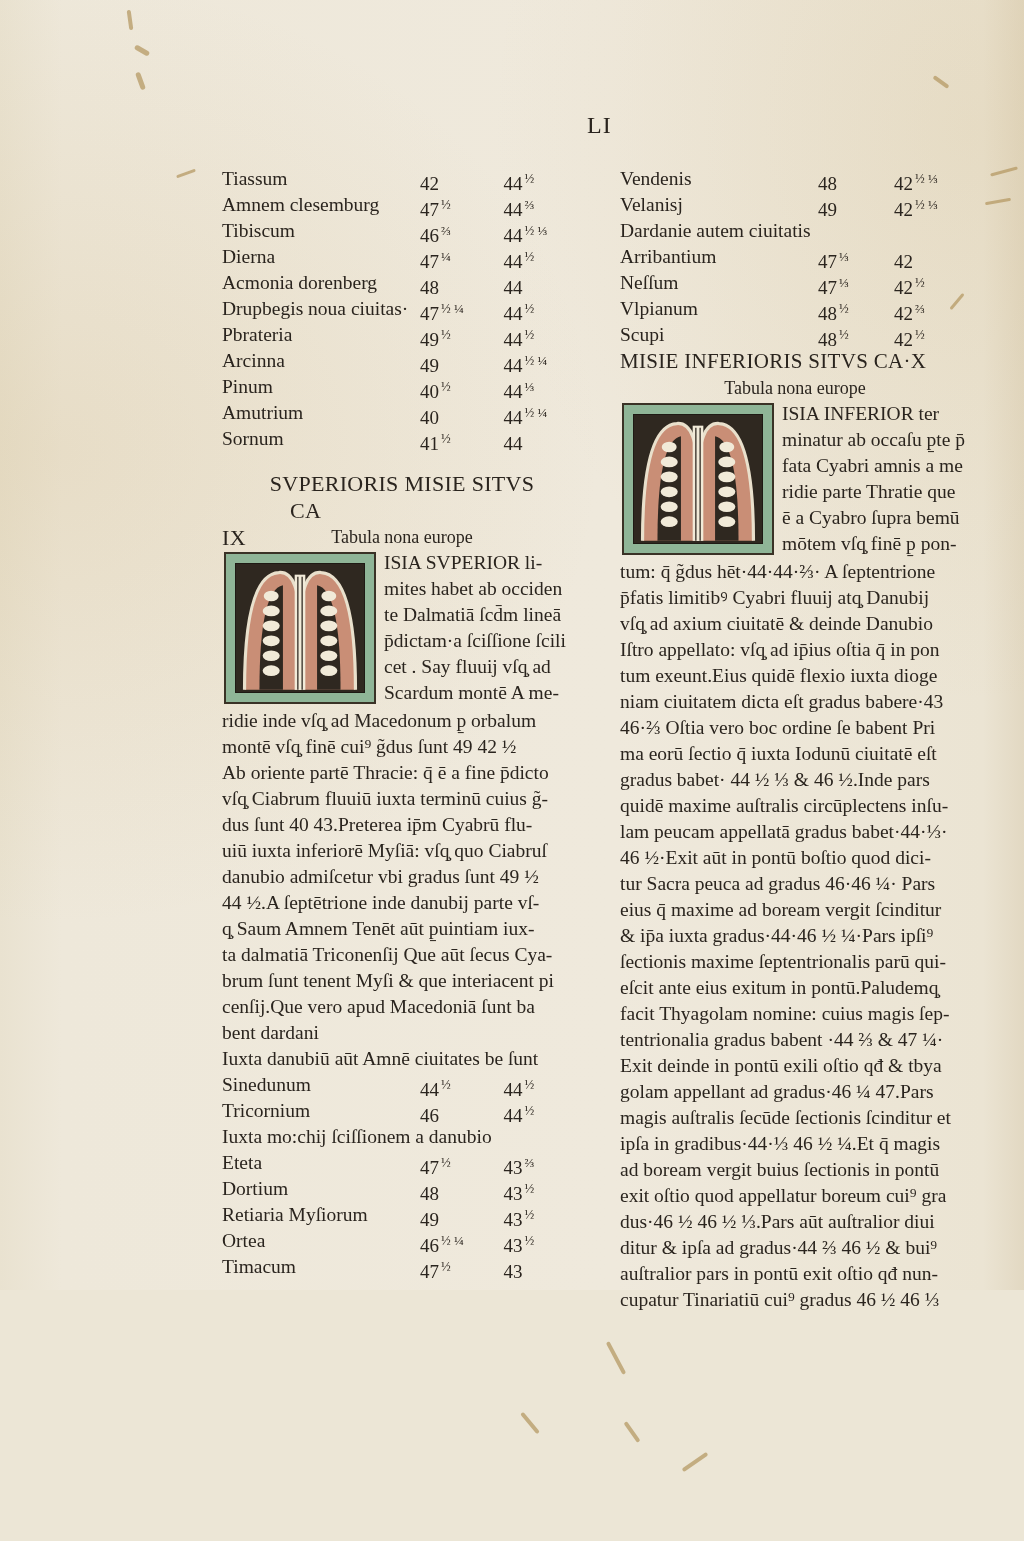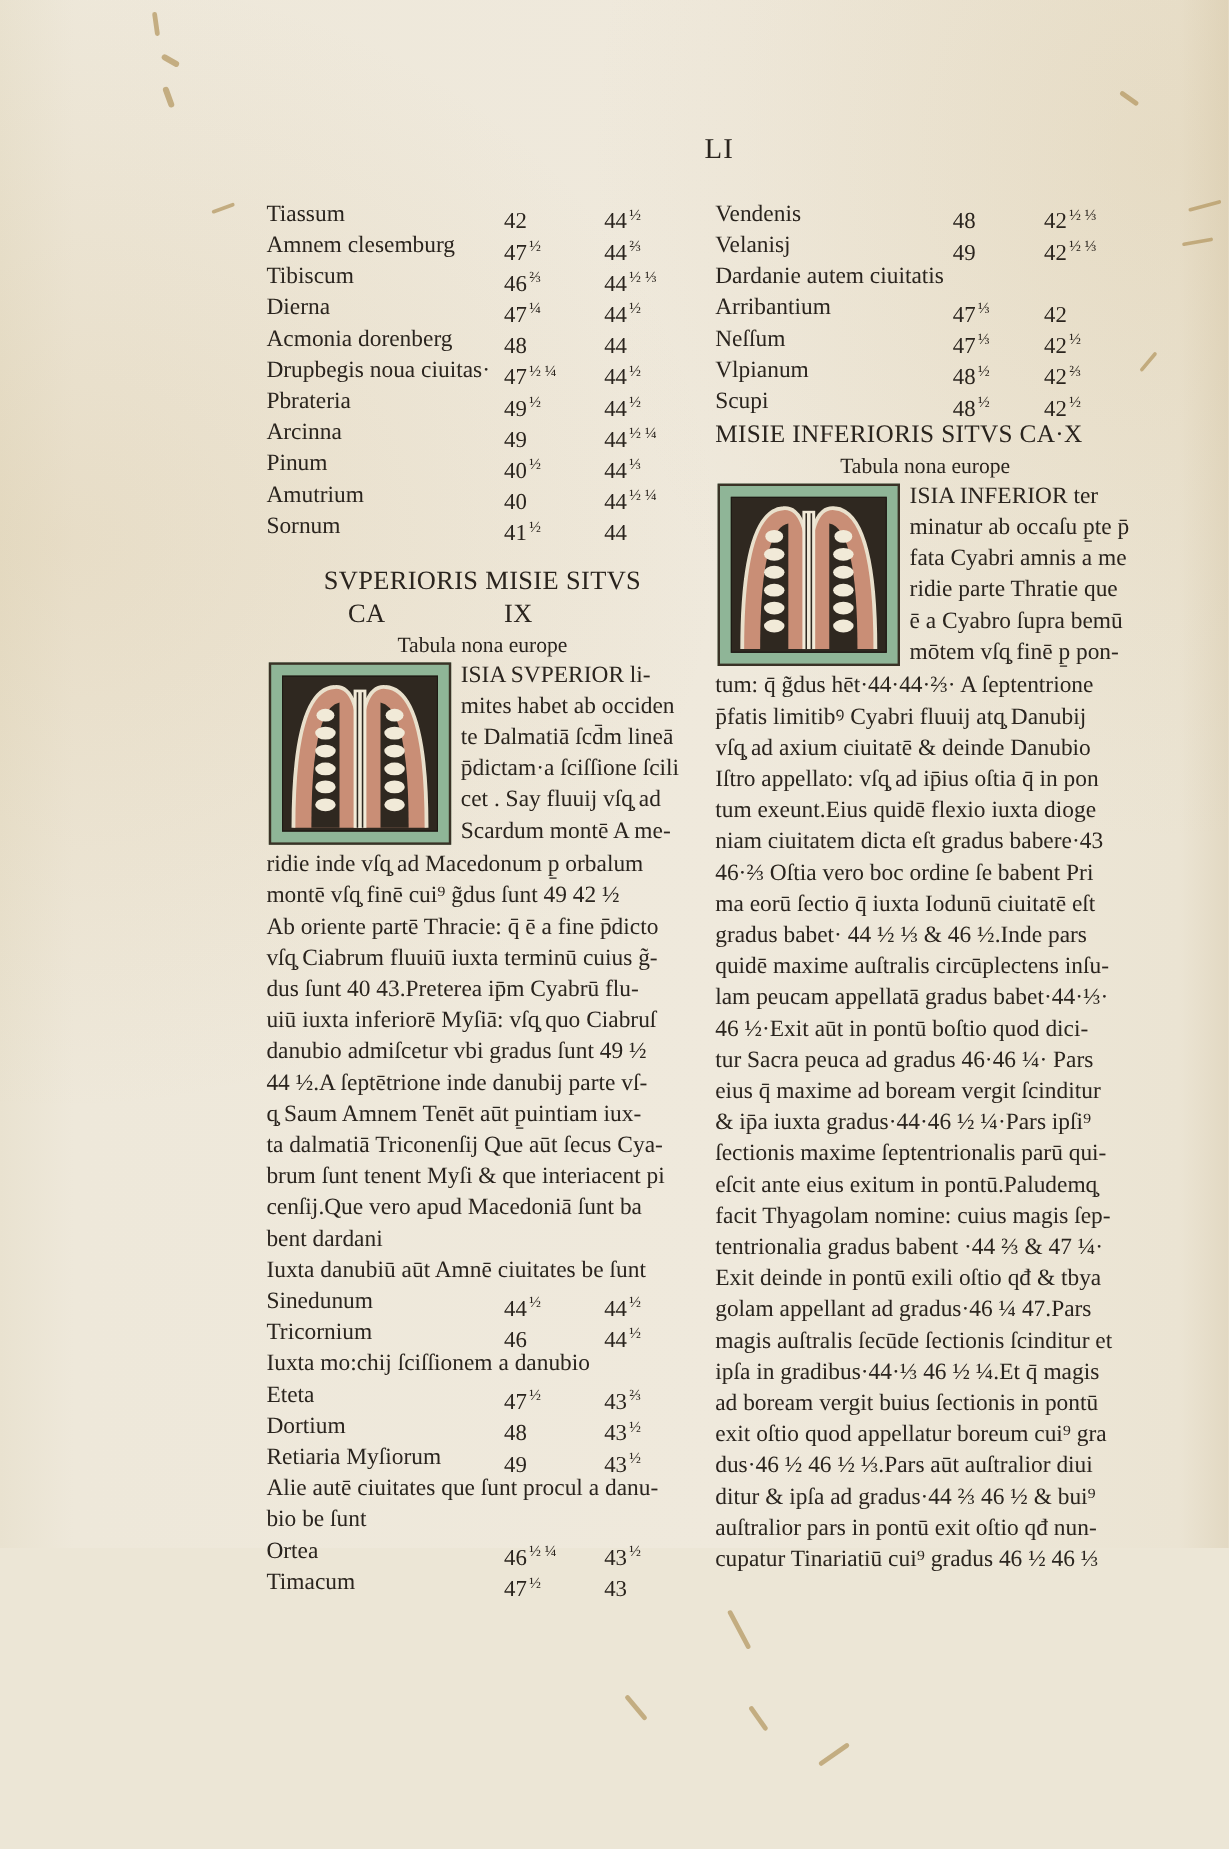--- a/index.html
+++ b/index.html
@@ -19,21 +19,21 @@
   }
   .wormhole {
     position: absolute; background: #b59a64; border-radius: 3px; opacity: 0.75;
   }
   .folio {
     position: absolute; left: 587px; top: 112px; font-size: 24px; letter-spacing: 1px;
     font-family: "Liberation Serif", serif;
   }
   .col { position: absolute; font-family: "Liberation Serif", serif; font-size: 19.5px; line-height: 26px; }
   .col-left { left: 222px; top: 166px; width: 360px; }
-  .col-right { left: 596px; top: 166px; width: 350px; }
+  .col-right { left: 620px; top: 166px; width: 350px; }
   .row { display: flex; height: 26px; white-space: nowrap; }
   .row .name { flex: 0 0 auto; }
   .lrow .name { width: 198px; }
   .lrow .v1 { width: 85px; }
   .lrow .v2 { width: 80px; }
   .rrow .name { width: 198px; }
   .rrow .v1 { width: 80px; }
   .rrow .v2 { width: 80px; }
   .v1, .v2 { font-size: 19px; }
   .frac { font-size: 13px; vertical-align: super; margin-left: 2px; }
@@ -123,21 +123,21 @@
           <span class="v2"><span>44</span><span class="frac">½ ¼</span></span>
         </div>
       <div class="row lrow">
           <span class="name">Sornum</span>
           <span class="v1"><span>41</span><span class="frac">½</span></span>
           <span class="v2"><span>44</span><span class="frac"></span></span>
         </div>
     </div>
 
     <div class="heading center" style="margin-top:18px;">SVPERIORIS MISIE SITVS</div>
-    <div class="heading" style="display:flex;height:27px;">
+    <div class="heading" style="display:flex;height:27px;flex-direction:column;">
       <span style="margin-left:68px;width:130px;">CA</span>
       <span>IX</span>
     </div>
     <div class="center" style="font-size:18px;line-height:26px;">Tabula nona europe</div>
 
     <div>
       <div class="drop">
         <div class="drop-inner">
           <svg viewBox="0 0 120 120" preserveAspectRatio="none">
             <rect x="0" y="0" width="120" height="120" fill="#2f2820"></rect>
@@ -217,24 +217,20 @@
         <div class="row lrow">
             <span class="name">Dortium</span>
             <span class="v1"><span>48</span><span class="frac"></span></span>
             <span class="v2"><span>43</span><span class="frac">½</span></span>
           </div>
         <div class="row lrow">
             <span class="name">Retiaria Myſiorum</span>
             <span class="v1"><span>49</span><span class="frac"></span></span>
             <span class="v2"><span>43</span><span class="frac">½</span></span>
           </div>
-      </div>
-      <div class="plate-lines">
-        <div class="line">Alie autē ciuitates que ſunt procul a danu-</div>
-        <div class="line">bio be ſunt</div>
       </div>
       <div>
         <div class="row lrow">
             <span class="name">Ortea</span>
             <span class="v1"><span>46</span><span class="frac">½ ¼</span></span>
             <span class="v2"><span>43</span><span class="frac">½</span></span>
           </div>
         <div class="row lrow">
             <span class="name">Timacum</span>
             <span class="v1"><span>47</span><span class="frac">½</span></span>

